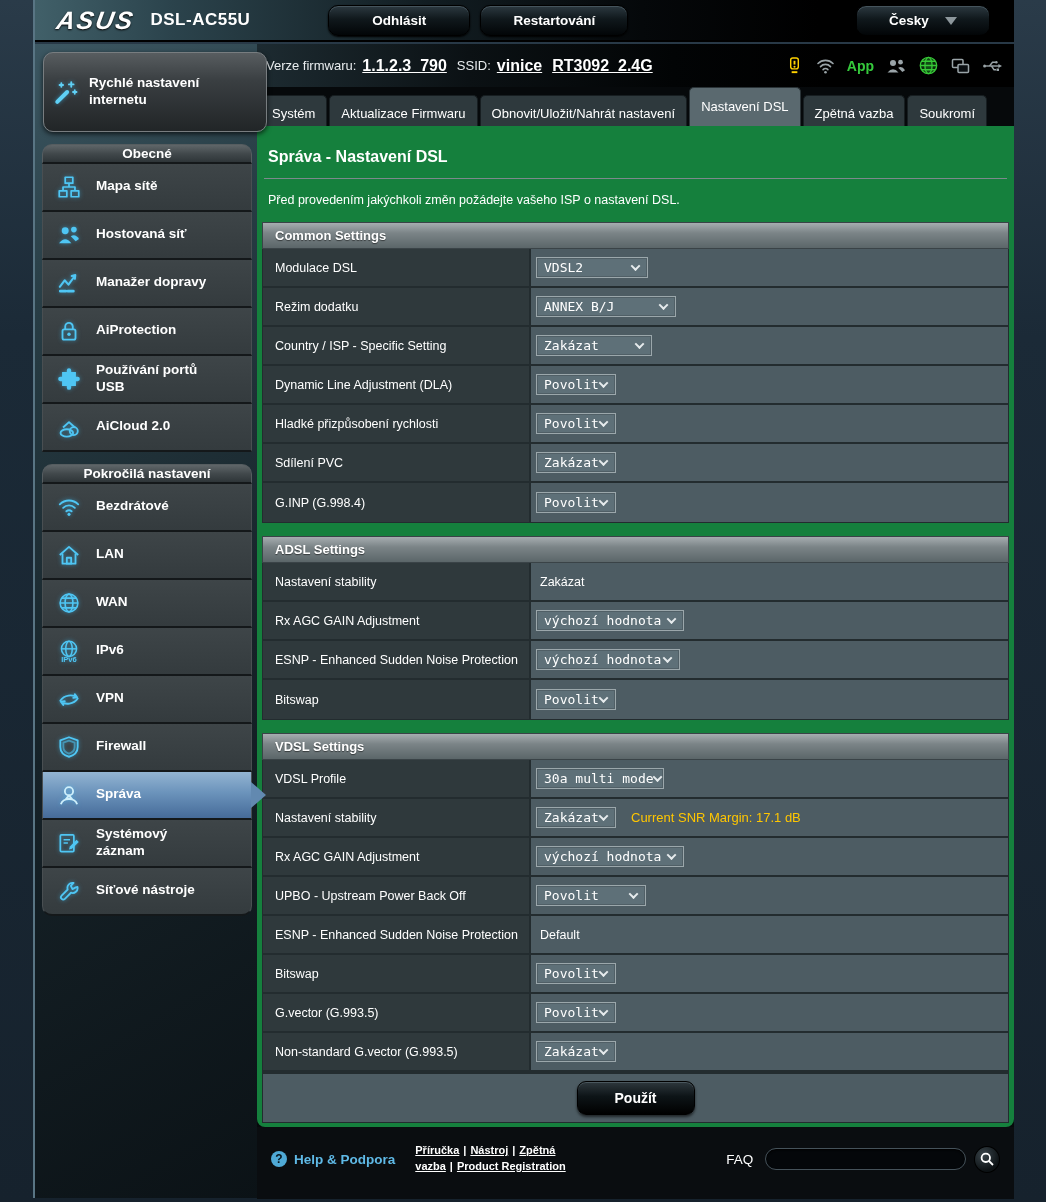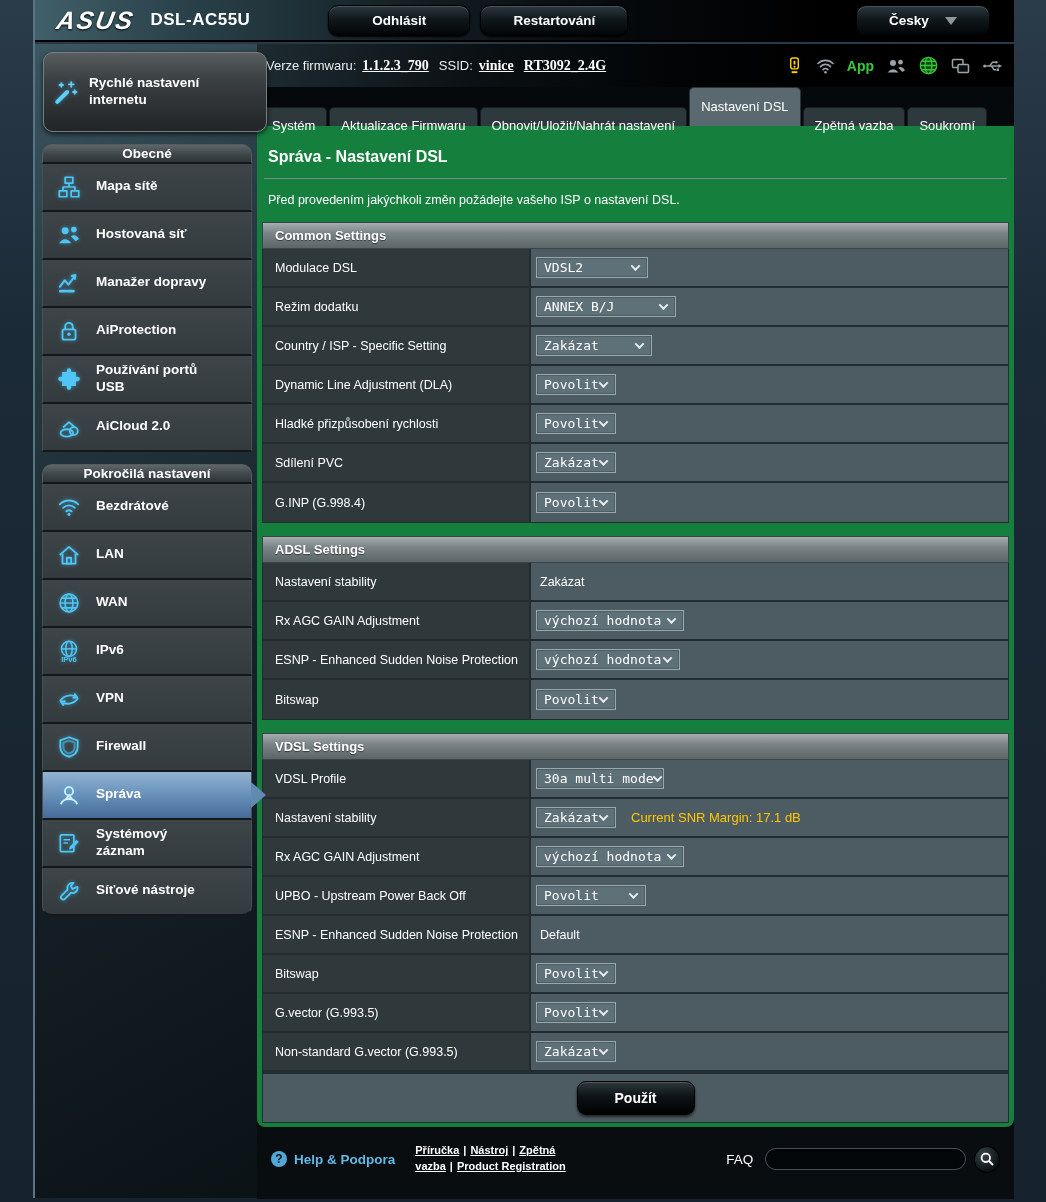--- a/index.html
+++ b/index.html
@@ -55,29 +55,29 @@
   .side-item.active { background:linear-gradient(180deg,#93b4d2 0%,#6b93bb 45%,#466b99 100%); position:relative; }
   .side-item.active::after { content:""; position:absolute; right:-15px; top:50%; margin-top:-13px;
     border-left:15px solid #6289b0; border-top:13px solid transparent; border-bottom:13px solid transparent; }
 
   
   .content { position:absolute; left:222px; top:0; right:0; bottom:0; background:#06090b; }
 
   .infobar { height:43px; display:flex; align-items:center; padding-left:9px; position:relative;
     background:linear-gradient(90deg,#1d2b31 0%,#0b1114 28%,#020405 55%,#000 75%); }
   .fw-label { font-size:13px; color:#e8ecee; margin-right:6px; }
-  .fw-val { font-family:Liberation Serif, serif; font-size:14px; font-weight:bold;
+  .fw-val { font-family:Liberation Sans, sans-serif; font-size:16px; font-weight:bold;
     text-decoration:underline; color:#fff; margin-right:10px; cursor:pointer; }
   .status-icons { position:absolute; right:10px; top:0; height:43px; display:flex; align-items:center; gap:11px; }
   .app-label { color:#35c93c; font-weight:bold; font-size:14px; }
   .sicon { display:flex; align-items:center; cursor:pointer; }
 
   .tabs { height:39px; display:flex; align-items:flex-end; gap:2px; padding-left:3px; }
   .tab { background:#2e393d; border:1px solid #171e21; border-bottom:none; border-radius:5px 5px 0 0;
-    color:#fff; font-size:13px; padding:0 11px; height:19px; line-height:35px; white-space:nowrap; cursor:pointer; }
+    color:#fff; font-size:13px; padding:0 11px; height:31px; line-height:35px; white-space:nowrap; cursor:pointer; }
   .tab.active { background:#5a696f; height:39px; line-height:38px; border-color:#2a3337; }
 
   
   .panel { background:#15803d; border-radius:0 0 8px 8px; padding:0 5px; min-height:1001px; }
   .page-title { font-size:16px; font-weight:bold; padding:22px 6px 0 6px; }
   .title-rule { height:1px; background:#7d898d; margin:12px 2px 0 2px; }
   .page-note { font-size:12.5px; padding:14px 6px 2px 6px; }
 
   .sect { margin-top:13px; }
   .sect-header { height:27px; background:linear-gradient(180deg,#a6adb0 0%,#7b8487 40%,#5b6669 100%);

